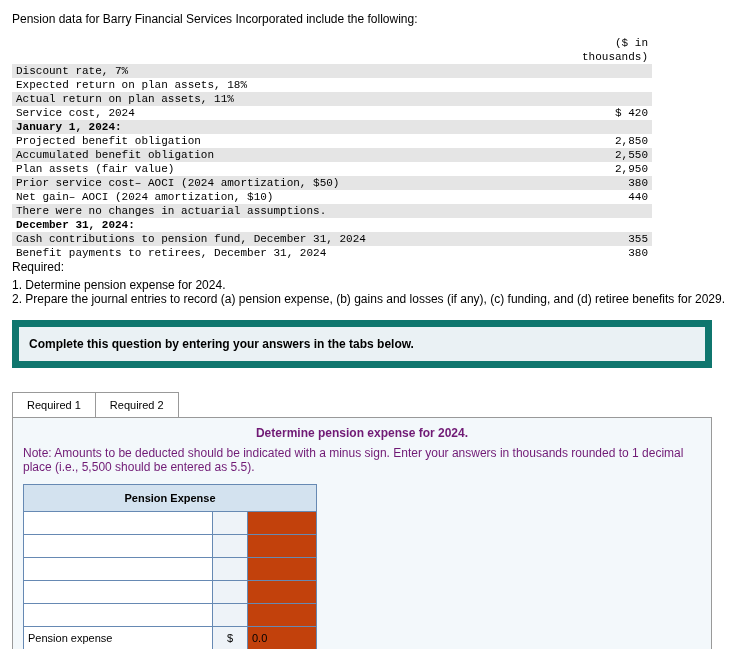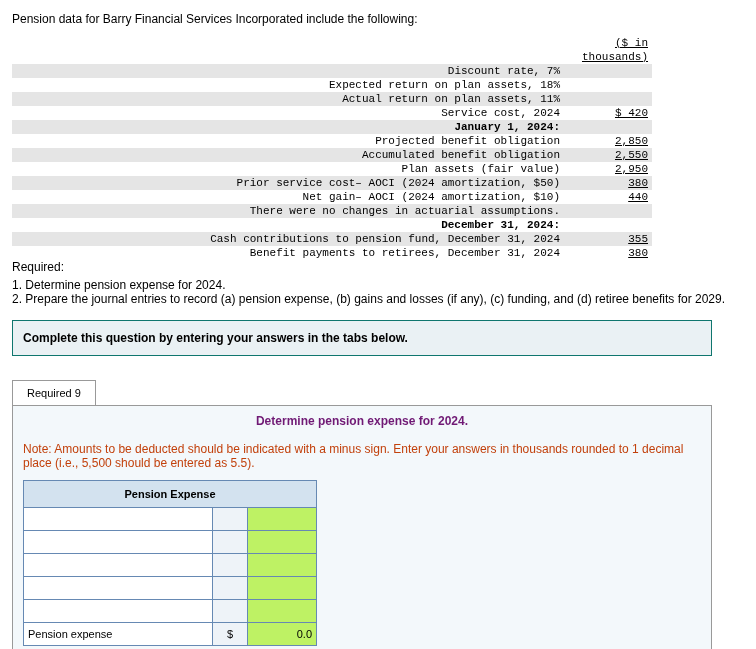--- a/index.html
+++ b/index.html
@@ -12,28 +12,28 @@
     box-sizing: border-box;
     background: #fff;
   }
   .intro { margin-bottom: 10px; }
   .mono-table {
     font-family: "Courier New", monospace;
     font-size: 11px;
     border-collapse: collapse;
     width: 640px;
   }
-  .mono-table td { padding: 0 4px; line-height: 14px; text-align: right; }
-  .mono-table td.val { text-align: right; width: 80px; text-decoration: underline; }
+  .mono-table td { padding: 0 4px; line-height: 14px; }
+  .mono-table td.val { text-align: right; width: 80px; }
   .mono-table tr.shade { background: #e5e5e5; }
   .hdr-row td { text-align: right; }
   .req-h { font-weight: normal; }
   .req-list { margin: 4px 0 14px 0; }
   .prompt-box {
-    border: 1px solid #0f766e;
+    border: 7px solid #0f766e;
     background: #eaf1f4;
     padding: 10px 10px;
     font-weight: bold;
     margin-bottom: 24px;
     width: 700px;
     box-sizing: border-box;
   }
   .tabs { display: flex; }
   .tab {
     border: 1px solid #999;
@@ -47,40 +47,40 @@
   .tab.active { font-weight: normal; background:#fff; }
   .tab.inactive { color:#000; }
   .tab-panel {
     border: 1px solid #999;
     width: 700px;
     box-sizing: border-box;
     padding: 8px 10px 14px 10px;
     background: #f3f8fb;
   }
   .panel-title { font-weight: bold; color:#701a75;text-align:center; }
-  .panel-note { color: #c2410c; margin-top:14px; margin-bottom:10px; }
+  .panel-note { color: #701a75; margin-top:6px; margin-bottom:10px; }
   .grid {
     border-collapse: collapse;
     background: #fff;
   }
   .grid th, .grid td {
     border: 1px solid #6689b3;
     font-size: 11px;
     height: 18px;
     padding: 2px 4px;
   }
   .grid th {
     background: #d3e2ef;
     font-weight: bold;
     text-align: center;
     height: 22px;
   }
   .grid td.label-col { width: 180px; background:#fff; }
   .grid td.dollar-col { width: 26px; text-align:center; background:#eef3f8; }
-  .grid td.amt-col    { width: 60px; text-align:right; background:#bef264; }
+  .grid td.amt-col    { width: 60px; background:#c2410c; }
   .grid td.total-row  { font-weight: normal; }
   .nav-btns { display:flex; gap:10px; margin-top:10px; justify-content:flex-start; padding-left:150px;}
   .nav-btn {
     padding: 5px 18px;
     font-size: 11px;
     border: 1px solid #999;
     cursor: pointer;
   }
   .nav-btn.prev { background:#d9dde0; color:#fff; border-color:#ccc;}
   .nav-btn.next { background:#1f3a66; color:#fff; border-color:#1f3a66;}
@@ -159,21 +159,22 @@
 
 <div class="req-h">Required:</div>
 <div class="req-list">
   <div>1. Determine pension expense for 2024.</div>
   <div>2. Prepare the journal entries to record (a) pension expense, (b) gains and losses (if any), (c) funding, and (d) retiree benefits for 2029.</div>
 </div>
 
 <div class="prompt-box">Complete this question by entering your answers in the tabs below.</div>
 
 <div class="tabs">
-  <div class="tab active">Required 9</div>
+  <div class="tab active">Required 1</div>
+  <div class="tab inactive">Required 2</div>
 </div>
 
 <div class="tab-panel">
   <div class="panel-title">Determine pension expense for 2024.</div>
   <div class="panel-note">Note: Amounts to be deducted should be indicated with a minus sign. Enter your answers in thousands rounded to 1 decimal place (i.e., 5,500 should be entered as 5.5).</div>
 
   <table class="grid">
     <tbody>
         <tr>
           <th colspan="3">Pension Expense</th>

